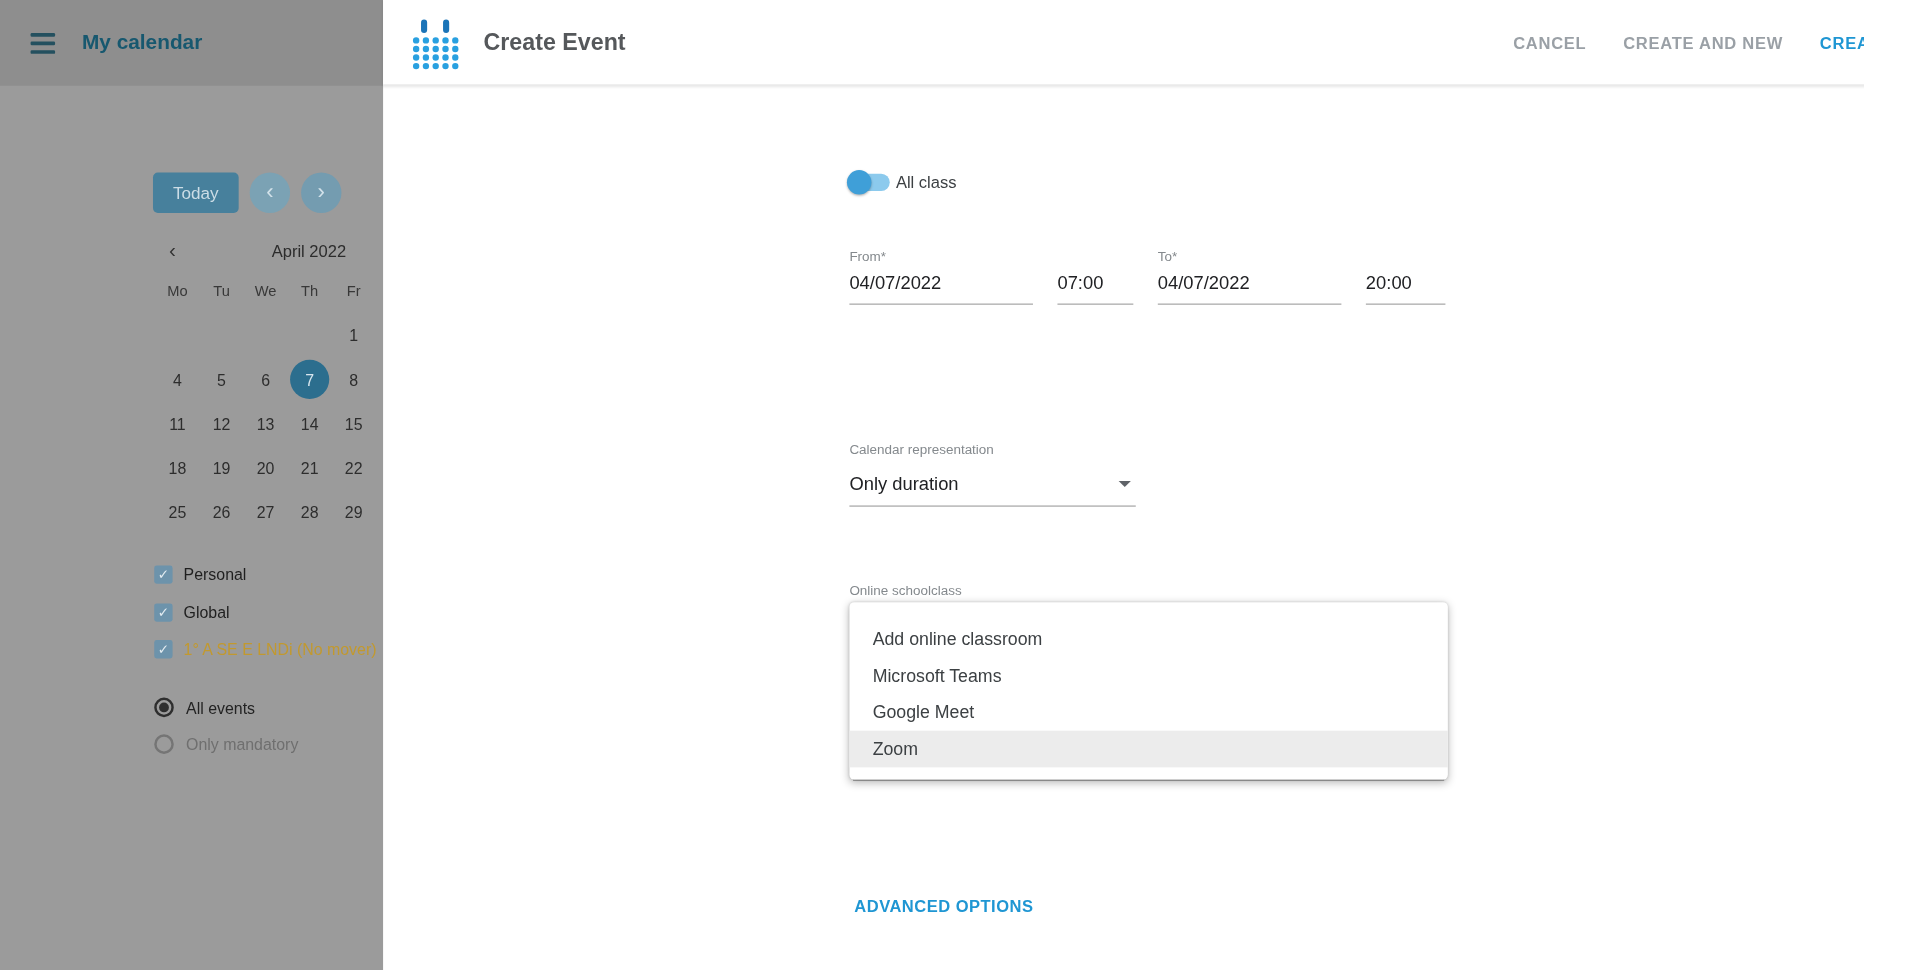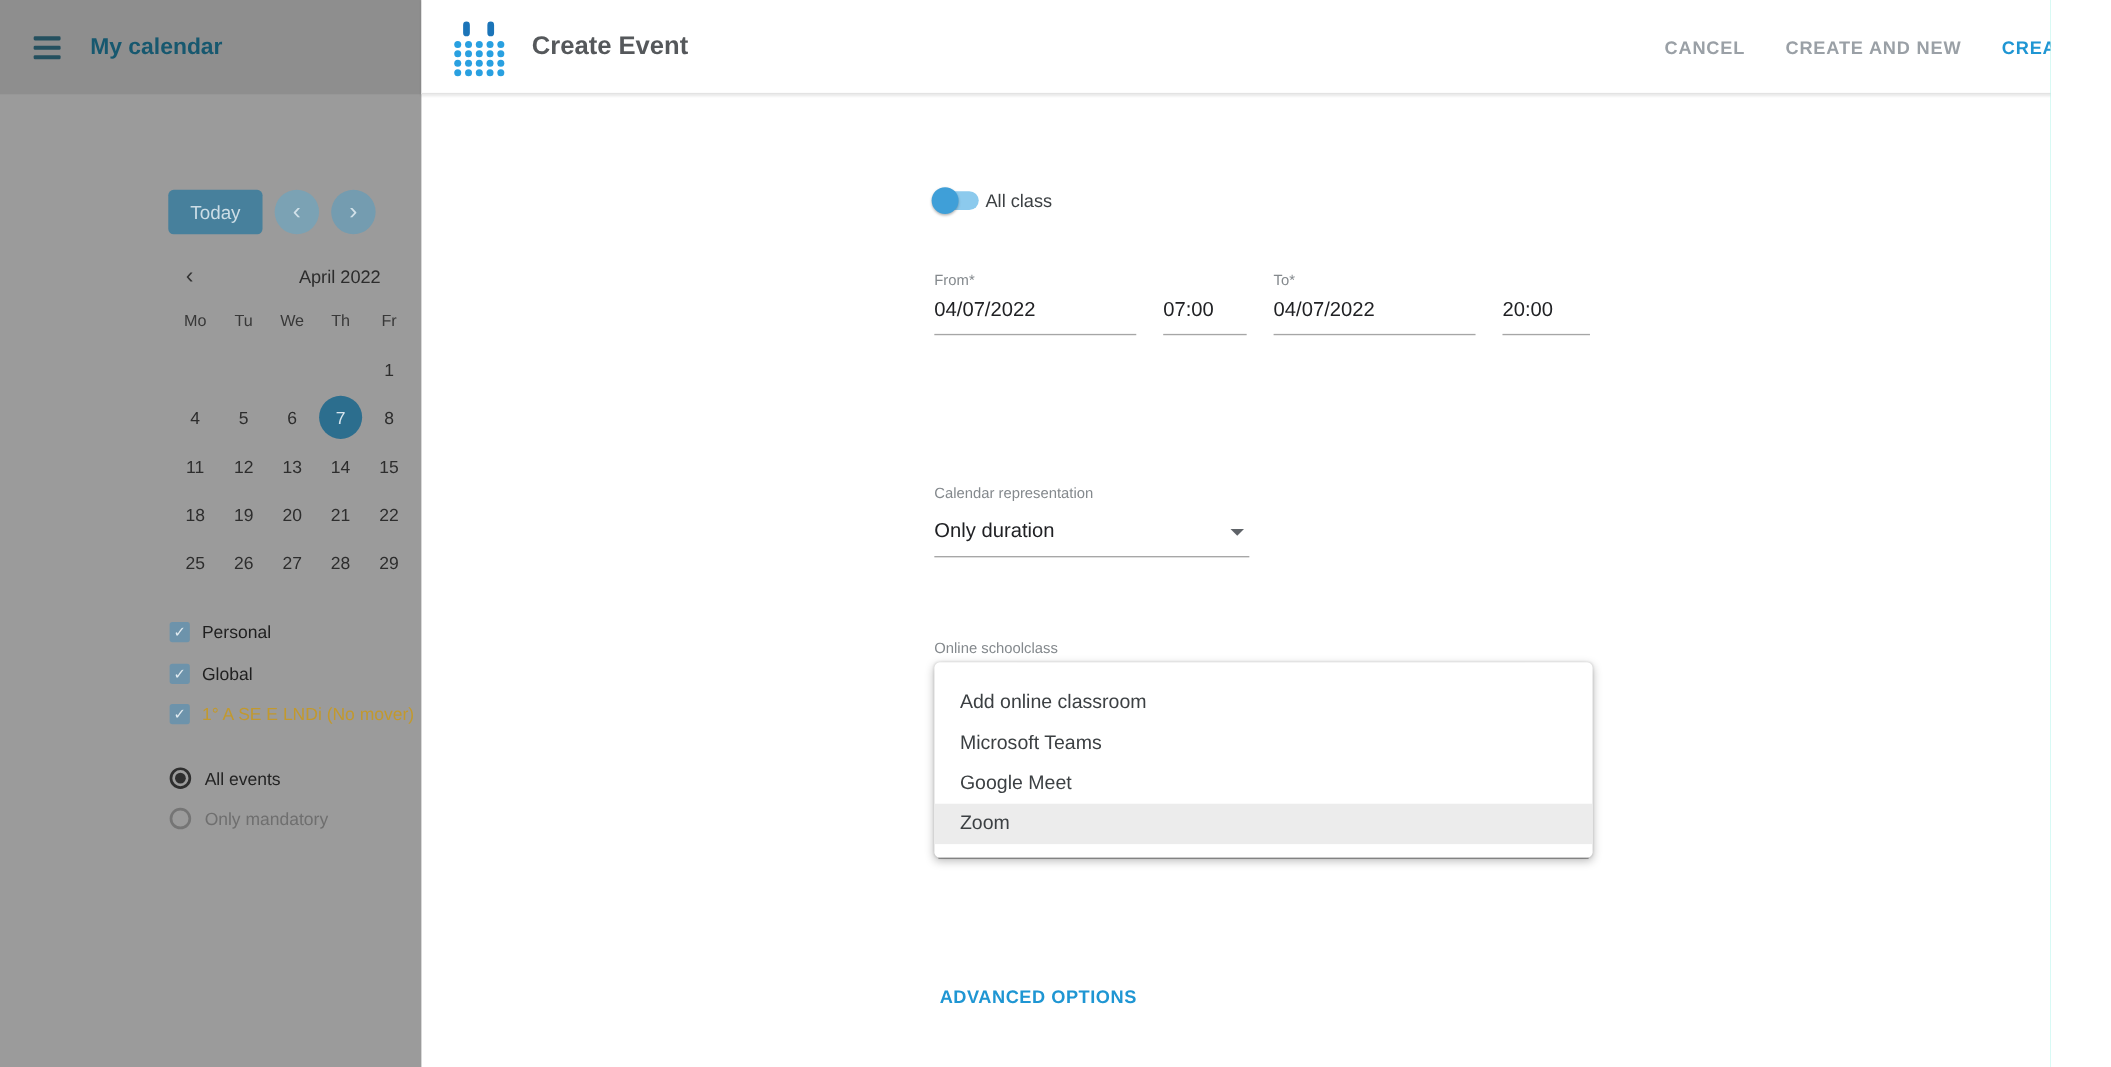--- a/index.html
+++ b/index.html
@@ -1,17 +1,17 @@
 <!DOCTYPE html>
 <html><head>
 <meta charset="utf-8">
 <style>
   * { margin:0; padding:0; box-sizing:border-box; }
   body { background:#fff; }
-  .viewport { position:relative; width:1864px; height:970px; overflow:hidden; background:#5eead4; }
+  .viewport { position:relative; width:1864px; height:970px; overflow:hidden; background:#737373; }
   .stage { position:relative; width:1568px; height:793px; transform:scale(1.2239); transform-origin:0 0;
            font-family:"Liberation Sans", sans-serif; background:#fff; }
 
   
   .sidebar { position:absolute; left:0; top:0; width:313px; height:793px; background:#9b9b9b; }
   .sidebar-header { position:absolute; left:0; top:0; width:313px; height:70px; background:#8e8e8e; display:flex; align-items:center; }
   .hamburger { margin-left:25px; width:20px; display:flex; flex-direction:column; gap:4px; cursor:pointer; }
   .hamburger span { height:3px; background:#24505f; border-radius:1px; }
   .sidebar-title { margin-left:22px; font-size:17px; font-weight:bold; color:#17586f; }
 

